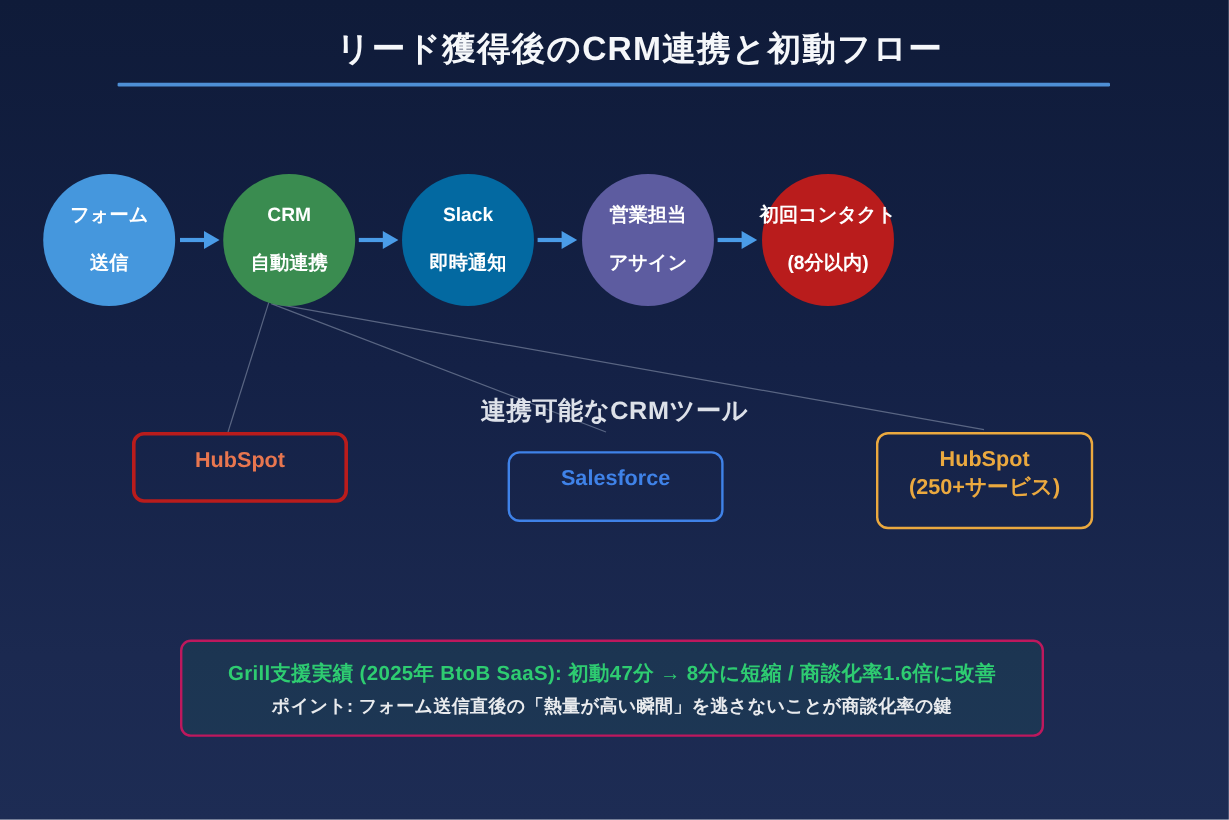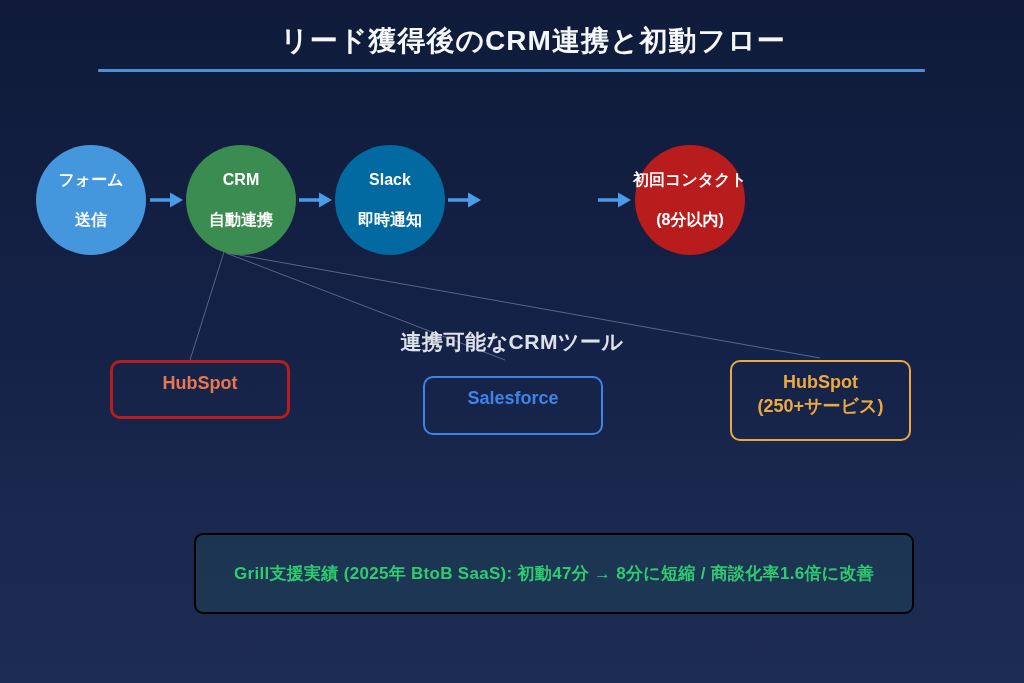--- a/index.html
+++ b/index.html
@@ -44,22 +44,22 @@
     display:flex;flex-direction:column;align-items:center;
     font-weight:bold;font-size:18px;line-height:1.35;text-align:center;
     padding-top:8px;background:transparent;
   }
   .tb0{left:110px;top:360px;width:180px;height:59px;border:3px solid #b91c1c;color:#e8764f;}
   .tb1{left:423px;top:376px;width:180px;height:59px;border:2px solid #3f82e8;color:#3f82e8;align-items:center;}
   .tb2{left:730px;top:360px;width:181px;height:81px;border:2px solid #eba93f;color:#eba93f;}
 
   .results-box{
     position:absolute;left:150px;top:533px;width:720px;height:81px;box-sizing:border-box;
-    border:2px solid #000000;border-radius:9px;background:rgba(46,204,113,0.08);
-    display:flex;flex-direction:column;align-items:center;justify-content:center;gap:6px;margin-left:44px;
+    border:2px solid #be185d;border-radius:9px;background:rgba(46,204,113,0.08);
+    display:flex;flex-direction:column;align-items:center;justify-content:center;gap:6px;
   }
   .results-line1{color:#2ecc71;font-size:17px;font-weight:600;letter-spacing:0.3px;}
   .results-line2{color:#e9ebee;font-size:15px;font-weight:bold;letter-spacing:0.3px;}
 </style>
 </head>
 <body>
 
 <div class="stage">
 
   <div class="title">リード獲得後のCRM連携と初動フロー</div>
@@ -90,35 +90,40 @@
     <span>送信</span>
   </div>
   <div class="circle c1">
     <span>CRM</span>
     <span>自動連携</span>
   </div>
   <div class="circle c2">
     <span>Slack</span>
     <span>即時通知</span>
   </div>
+  <div class="circle c3">
+    <span>営業担当</span>
+    <span>アサイン</span>
+  </div>
   <div class="circle c4">
     <span>初回コンタクト</span>
     <span>(8分以内)</span>
   </div>
 
   <div class="tools-heading">連携可能なCRMツール</div>
 
   <div class="tool-box tb0">
     <span>HubSpot</span>
   </div>
   <div class="tool-box tb1">
     <span>Salesforce</span>
   </div>
   <div class="tool-box tb2">
     <span>HubSpot</span>
     <span>(250+サービス)</span>
   </div>
 
   <div class="results-box">
     <div class="results-line1">Grill支援実績 (2025年 BtoB SaaS): 初動47分 → 8分に短縮 / 商談化率1.6倍に改善</div>
+    <div class="results-line2">ポイント: フォーム送信直後の「熱量が高い瞬間」を逃さないことが商談化率の鍵</div>
   </div>
 
 </div>
 
 </body></html>

